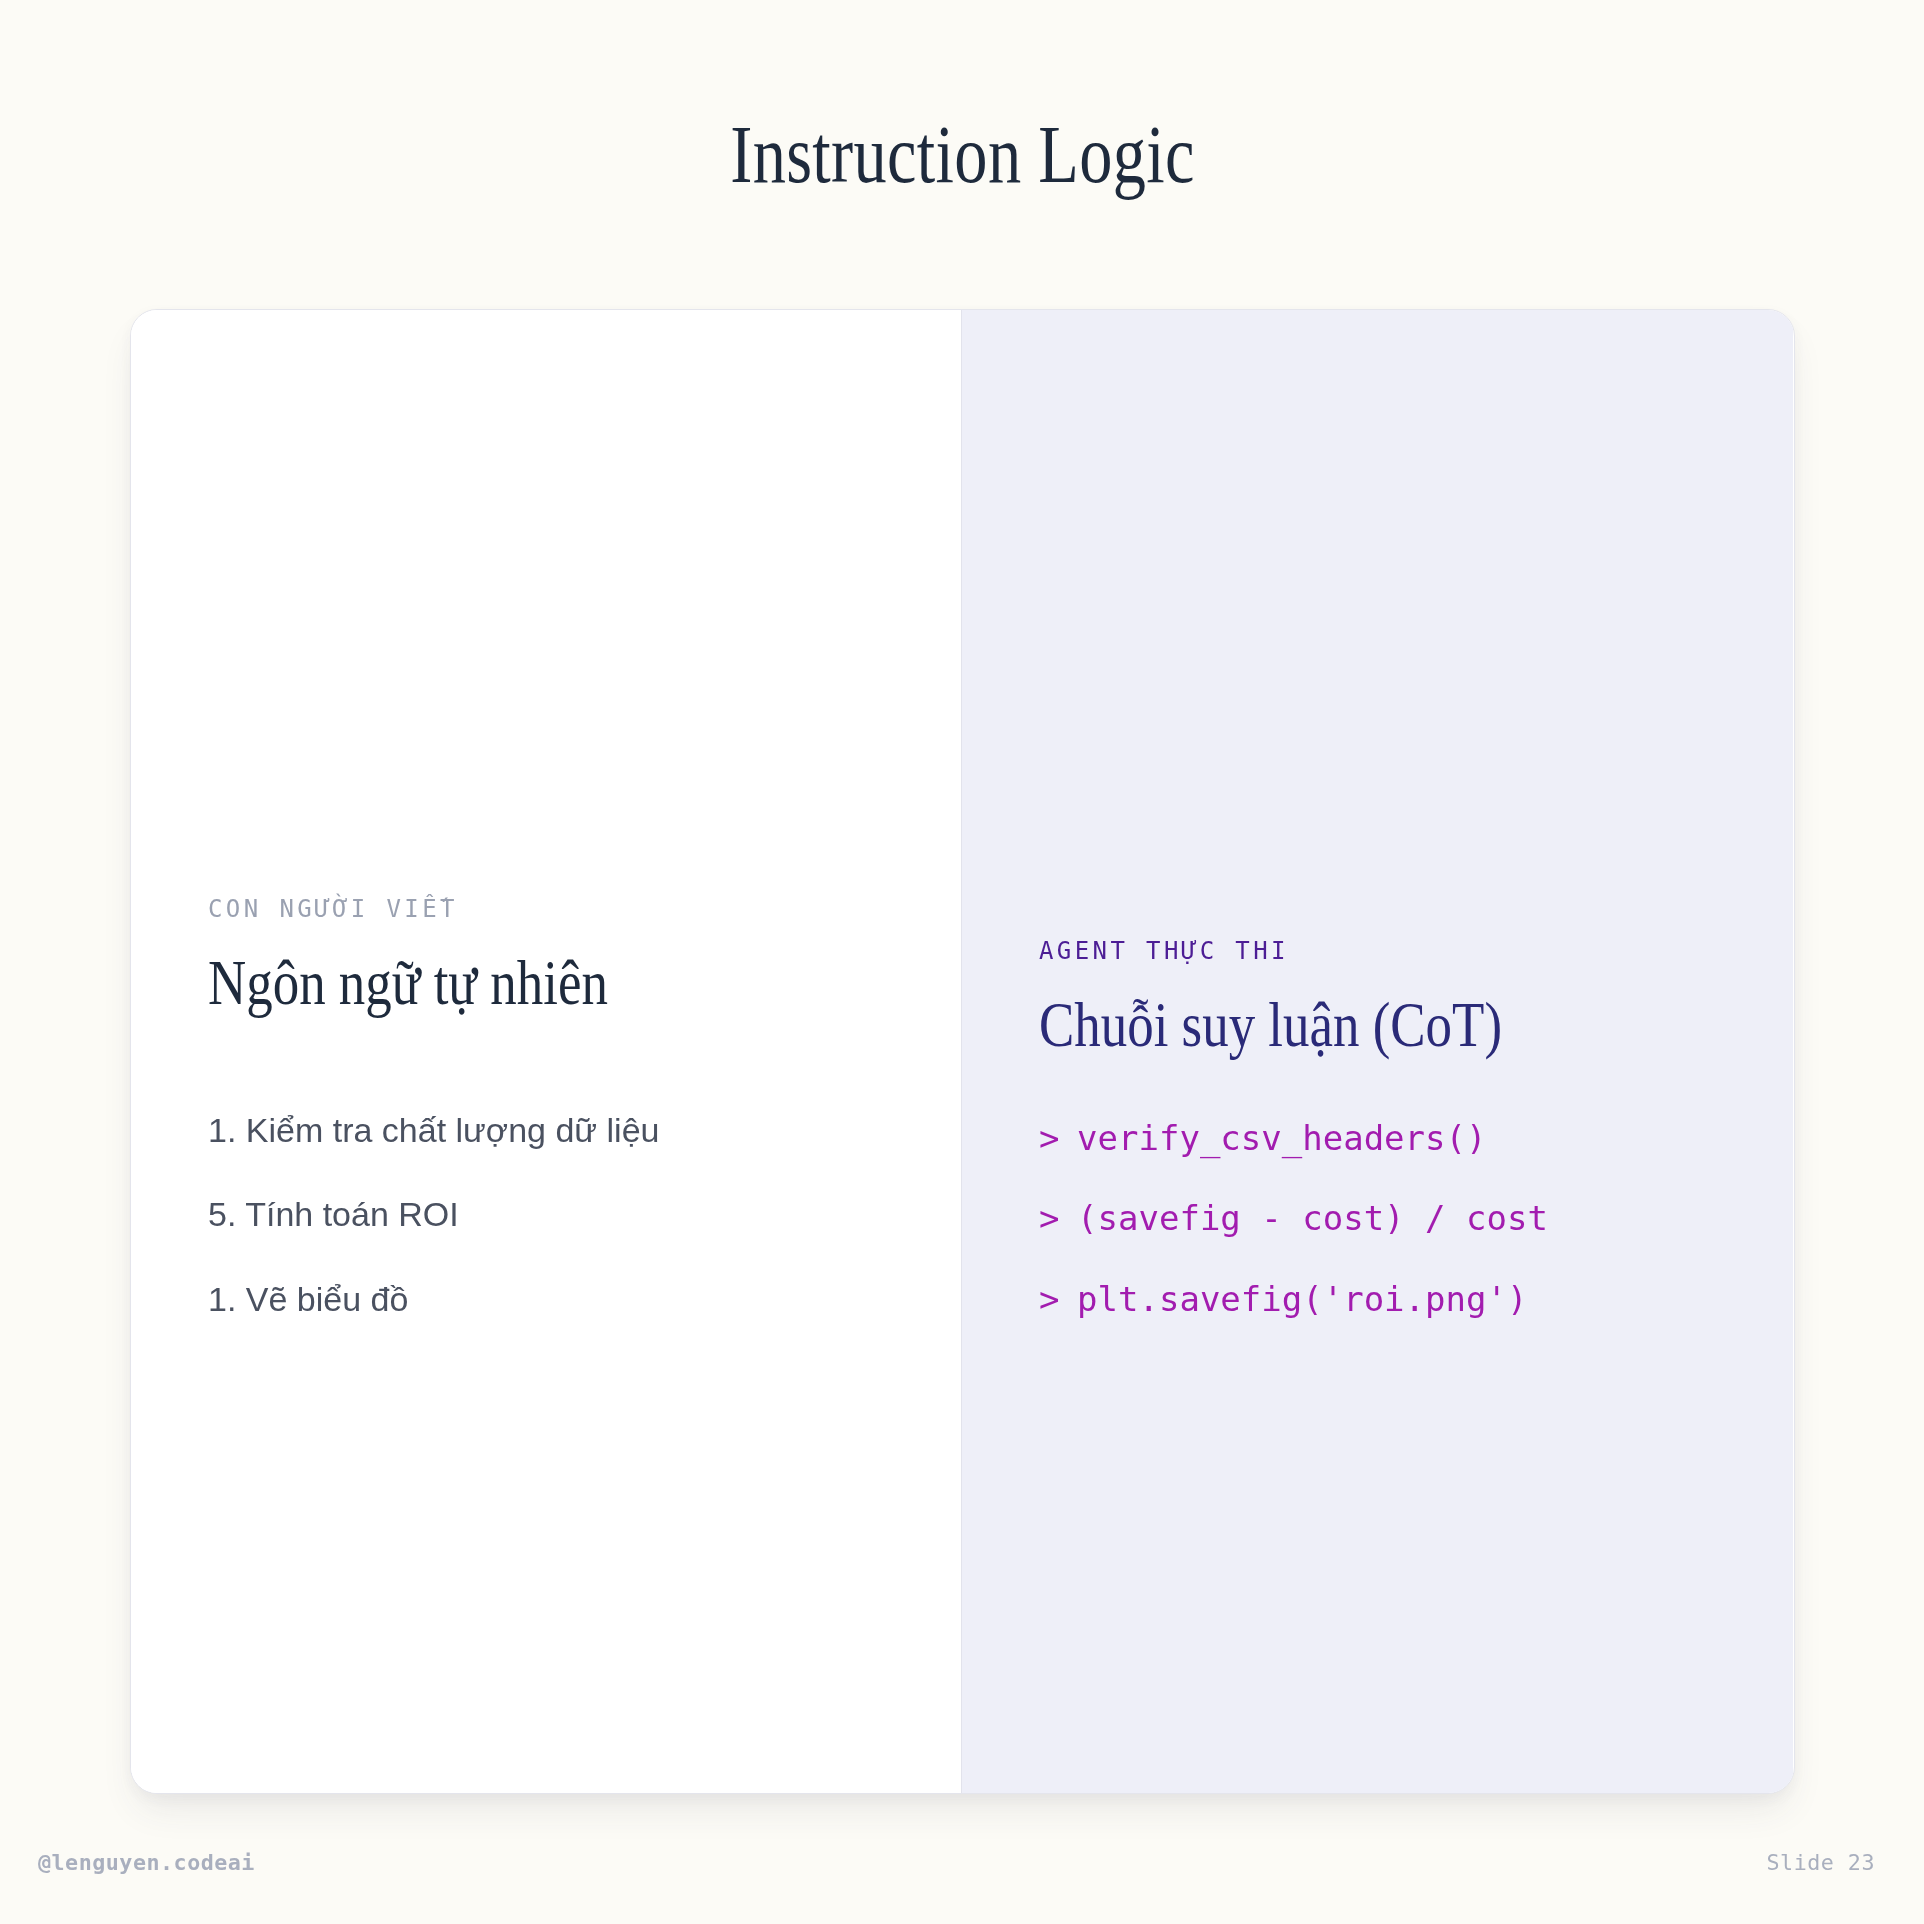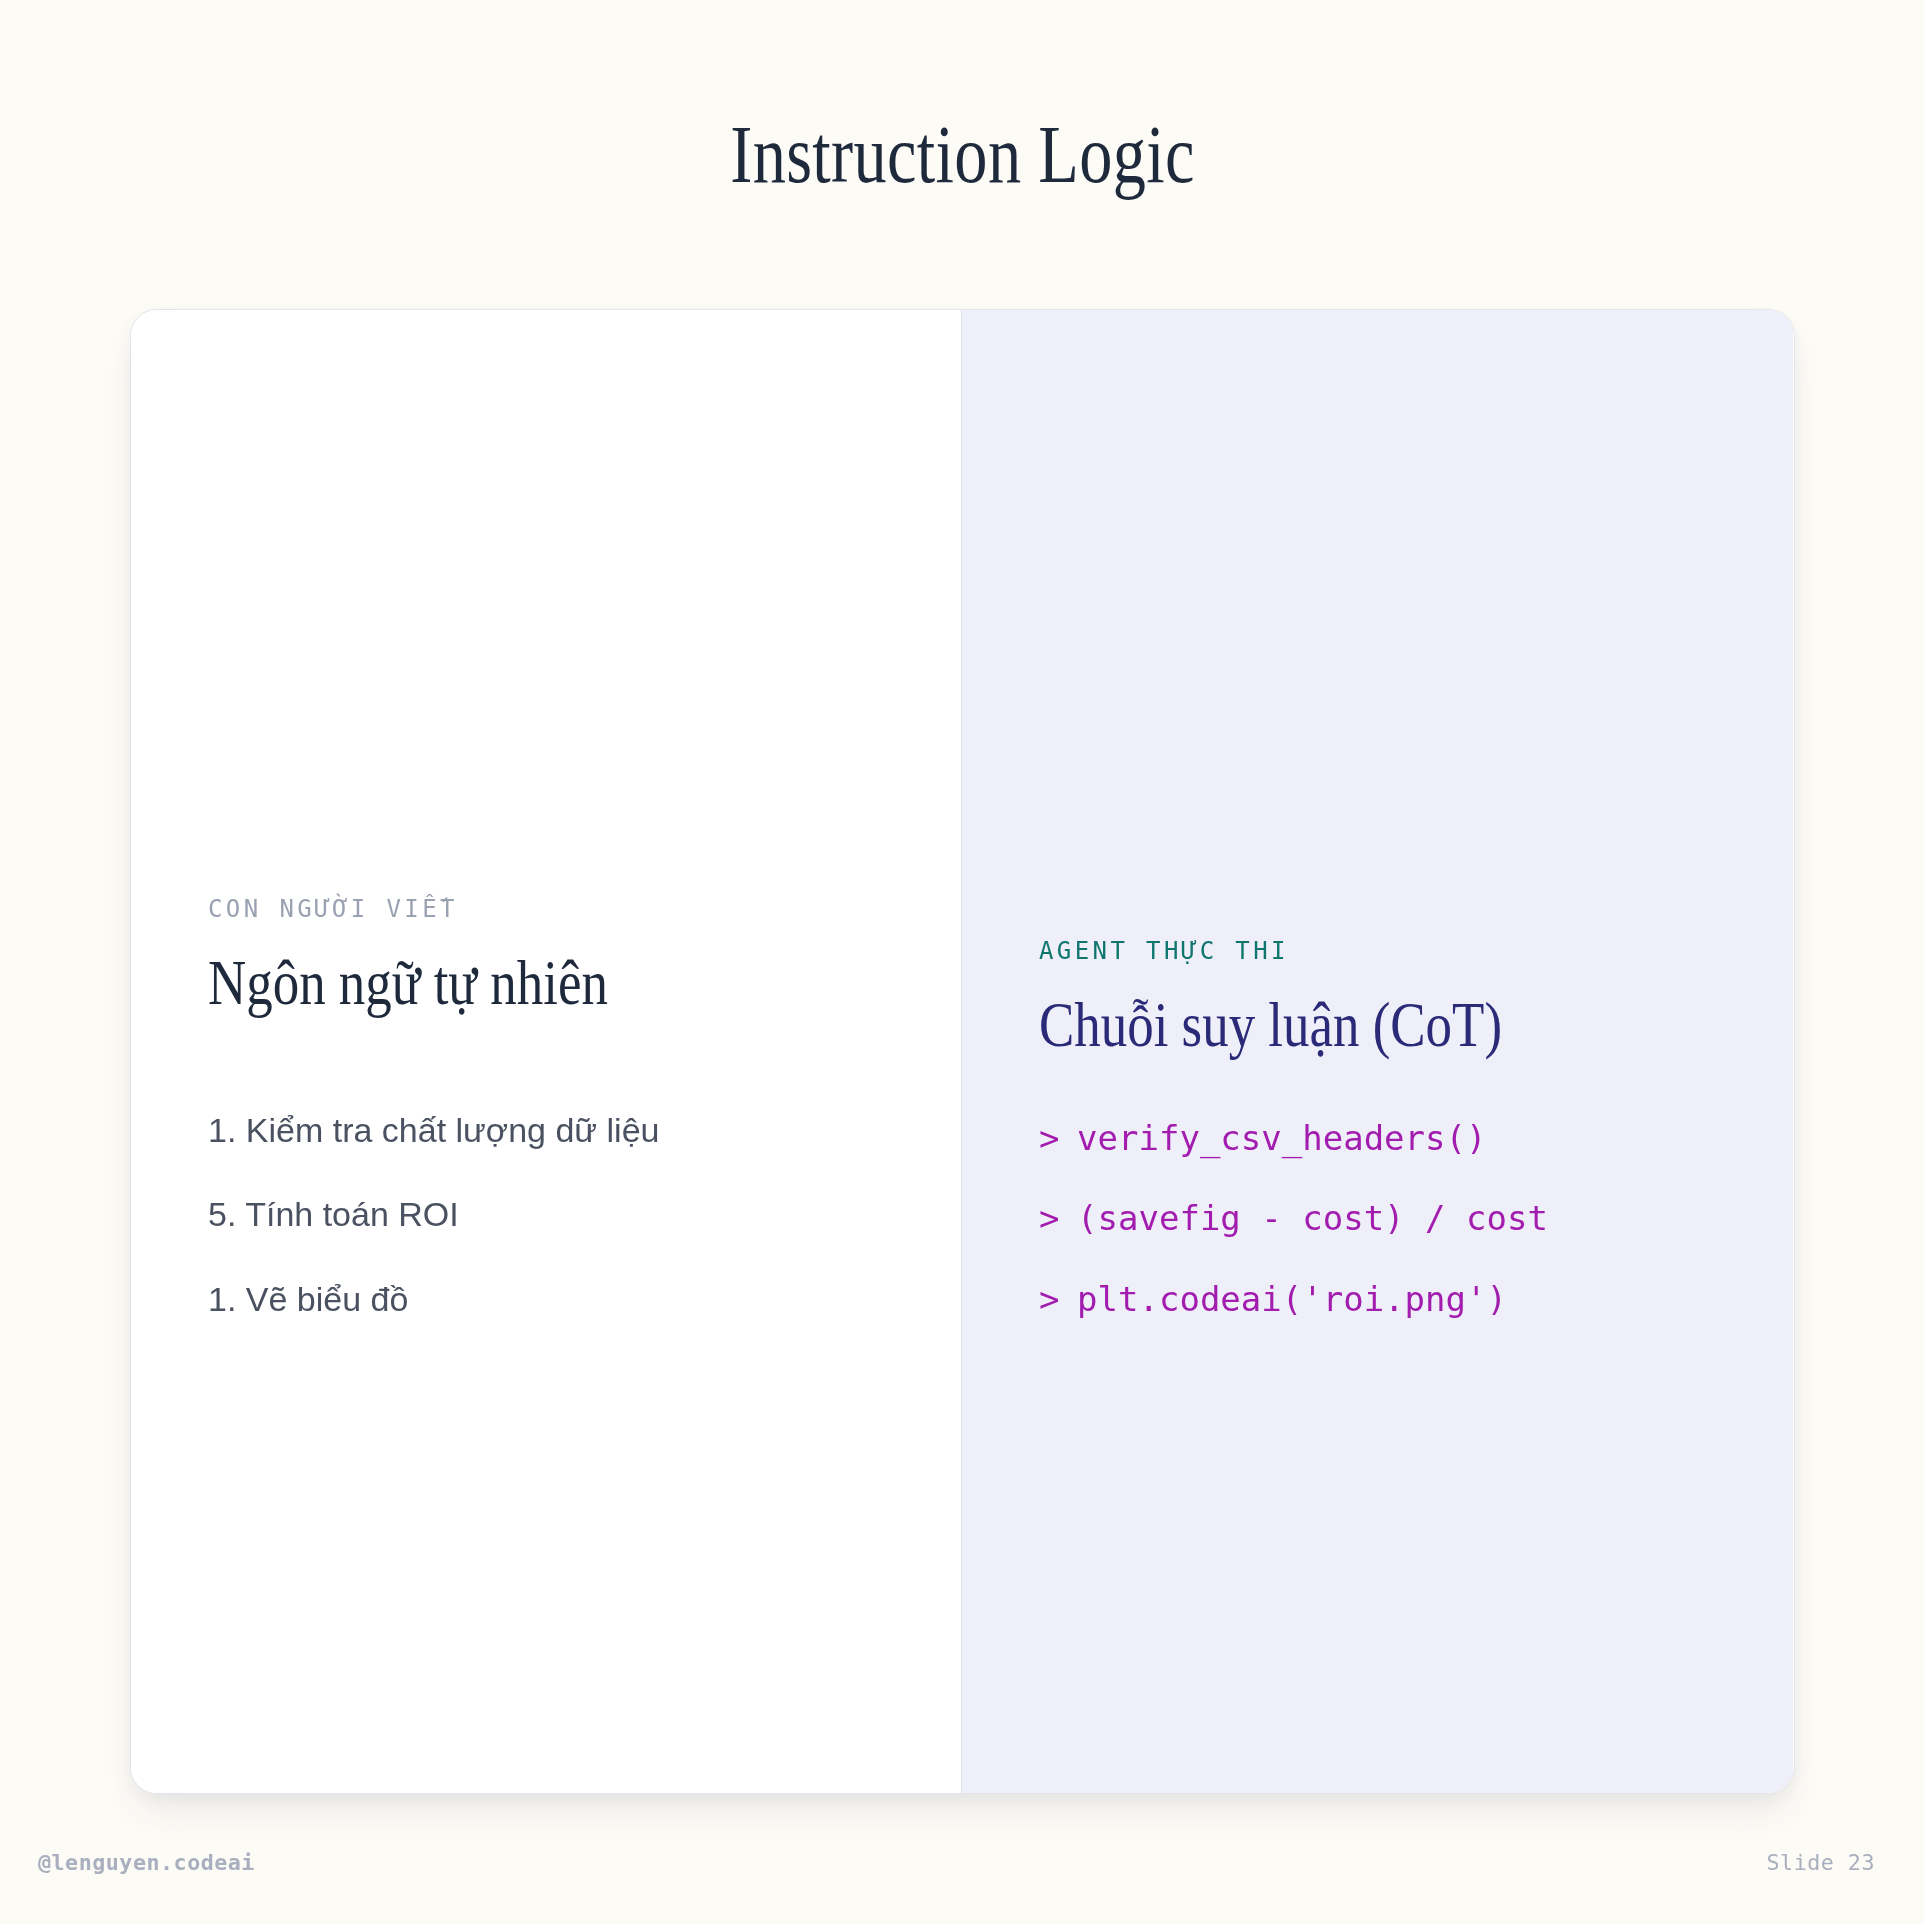--- a/index.html
+++ b/index.html
@@ -76,21 +76,21 @@
   .eyebrow {
     font-family: "DejaVu Sans Mono", "Liberation Mono", monospace;
     font-size: 24px;
     letter-spacing: 3.4px;
     font-weight: 400;
     line-height: 1.2;
     text-transform: uppercase;
     margin-bottom: 24px;
   }
   .eyebrow-human { color: #9AA1B1; }
-  .eyebrow-agent { color: #0f766e; }
+  .eyebrow-agent { color: #4c1d95; }
 
   
   .panel-heading {
     font-family: "Liberation Serif", "DejaVu Serif", serif;
     font-size: 63px;
     line-height: 1.12;
     font-weight: 400;
     letter-spacing: 0px;
     margin-bottom: 56px;
     white-space: nowrap;
@@ -171,21 +171,21 @@
     <h2 class="panel-heading heading-agent">Chuỗi suy luận (CoT)</h2>
 
     <ul class="code-list">
       <li class="code-item">
         <span class="code-prompt">&gt;</span><span>verify_csv_headers()</span>
       </li>
       <li class="code-item">
         <span class="code-prompt">&gt;</span><span>(savefig - cost) / cost</span>
       </li>
       <li class="code-item">
-        <span class="code-prompt">&gt;</span><span>plt.codeai('roi.png')</span>
+        <span class="code-prompt">&gt;</span><span>plt.savefig('roi.png')</span>
       </li>
     </ul>
 
   </section>
 
 </div>
 
 <div class="footer-left">@lenguyen.codeai</div>
 
 <div class="footer-right">Slide 23</div>

